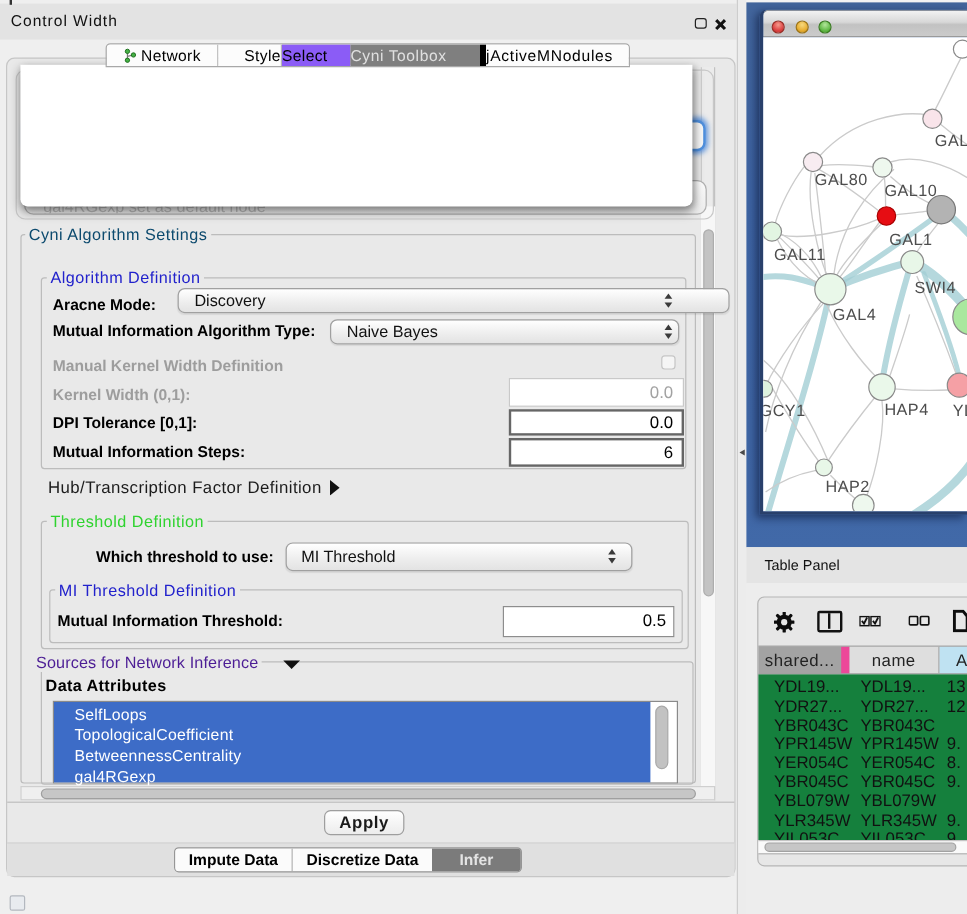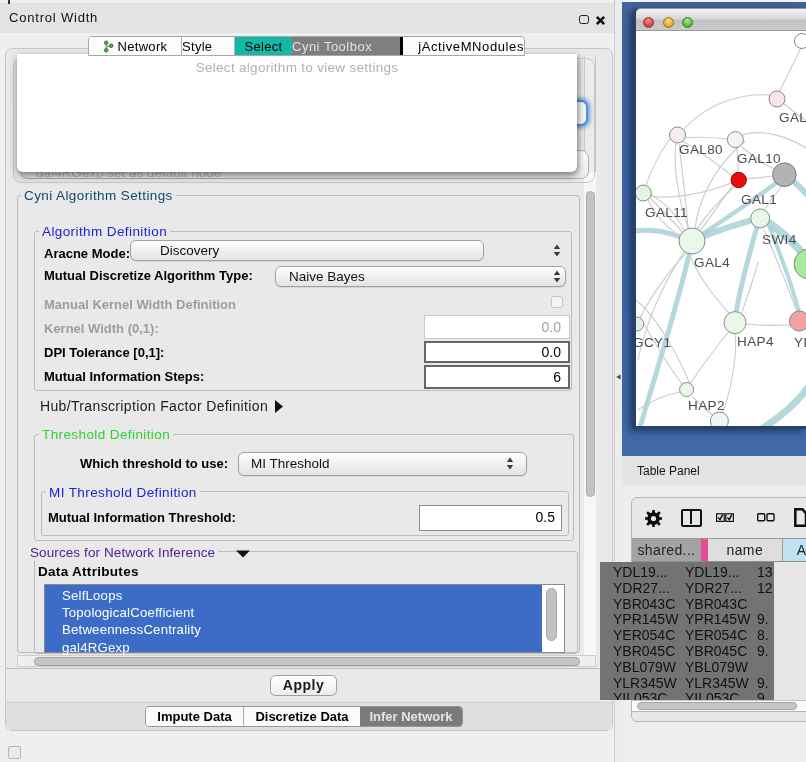--- a/index.html
+++ b/index.html
@@ -33,27 +33,27 @@
 <div class="a" style="left:584px;top:172px;width:12px;height:483px;background:#f7f7f7"></div>
 <div class="a" style="left:585.5px;top:191px;width:9px;height:306px;background:#c3c3c3;border:1px solid #adadad;border-radius:5px"></div>
 
 <div class="grp" style="left:17px;top:195px;width:563px;height:458px"></div>
 <div class="gt" style="left:21px;top:188px;color:#0c4a6e">Cyni Algorithm Settings</div>
 
 <div class="grp" style="left:34px;top:231px;width:538px;height:160px"></div>
 <div class="gt" style="left:39px;top:224px;color:#2222cc">Algorithm Definition</div>
 
 <div class="lb" style="left:44px;top:246px">Aracne Mode:</div>
-<div class="combo" style="left:130px;top:240px;width:354px;height:21px;line-height:19px;padding-left:29px">Discovery</div>
+<div class="combo" style="left:148px;top:240px;width:460px;height:21px;line-height:19px;padding-left:13px">Discovery</div>
 <svg class="a" style="left:553px;top:244px" width="8" height="13" viewBox="0 0 8 13">
     <path d="M4,0.5 L7.2,5 L0.8,5 Z" fill="#3a3a3a"></path>
     <path d="M4,12.5 L7.2,8 L0.8,8 Z" fill="#3a3a3a"></path>
   </svg>
 
-<div class="lb" style="left:44px;top:268px">Mutual Discretize Algorithm Type:</div>
+<div class="lb" style="left:44px;top:268px">Mutual Information Algorithm Type:</div>
 <div class="combo" style="left:275px;top:266px;width:291px;height:21px;line-height:19px;padding-left:13px">Naive Bayes</div>
 <svg class="a" style="left:553px;top:270px" width="8" height="13" viewBox="0 0 8 13">
     <path d="M4,0.5 L7.2,5 L0.8,5 Z" fill="#3a3a3a"></path>
     <path d="M4,12.5 L7.2,8 L0.8,8 Z" fill="#3a3a3a"></path>
   </svg>
 
 <div class="lb" style="left:44px;top:297px;color:#9d9d9d">Manual Kernel Width Definition</div>
 <div class="a" style="left:551px;top:296px;width:12px;height:12px;border:1px solid #c5c5c5;border-radius:3px;background:#f5f5f5"></div>
 
 <div class="lb" style="left:44px;top:321px;color:#9d9d9d">Kernel Width (0,1):</div>
@@ -96,46 +96,45 @@
 <div class="a" style="left:45px;top:585px;width:497px;height:67px;background:#3d6cc7;color:#fff;font-size:13.2px;letter-spacing:0.2px;line-height:17.4px;padding:1.5px 0 0 17px">SelfLoops<br>TopologicalCoefficient<br>BetweennessCentrality<br>gal4RGexp</div>
 <div class="a" style="left:546px;top:588px;width:11px;height:53px;background:#c2c2c2;border:1px solid #a8a8a8;border-radius:5.5px"></div>
 
 <div class="a" style="left:17px;top:655px;width:579px;height:12px;background:#efefef;border:1px solid #cfcfcf"></div>
 <div class="a" style="left:34px;top:656.5px;width:546px;height:9.5px;background:#c6c6c6;border:1px solid #9f9f9f;border-radius:5px"></div>
 <div class="a" style="left:6px;top:667.5px;width:606px;height:1px;background:#bdbdbd"></div>
 
 <div class="a" style="left:270px;top:675px;width:67px;height:21px;border:1px solid #9e9e9e;border-radius:5.5px;background:linear-gradient(#ffffff,#ececec);font-size:14px;font-weight:bold;letter-spacing:0.5px;color:#1a1a1a;text-align:center;line-height:19px">Apply</div>
 
 <div class="a" style="left:6px;top:702px;width:606px;height:28px;background:#e0e0e0;border-top:1px solid #d2d2d2"></div>
-<div class="a" style="left:145px;top:706px;width:318px;height:21px;border:1px solid #969696;border-radius:4px;overflow:hidden;display:flex">
+<div class="a" style="left:145px;top:706px;width:290px;height:21px;border:1px solid #969696;border-radius:4px;overflow:hidden;display:flex">
   <div style="width:98px;background:#fbfbfb;border-right:1px solid #aaa;font-size:13px;font-weight:bold;text-align:center;line-height:19px">Impute Data</div>
   <div style="width:116px;background:#fbfbfb;font-size:13px;font-weight:bold;text-align:center;line-height:19px">Discretize Data</div>
   <div style="flex:1;background:#7b7b7b;color:#e4e4e4;font-size:13px;font-weight:bold;text-align:center;line-height:19px">Infer Network</div>
 </div>
 
 <div class="a" style="left:8px;top:746px;width:13px;height:13px;border:1.5px solid #b3b8bf;border-radius:2px;background:#e8ebef"></div>
 
 <div class="a" style="left:88px;top:36px;width:437px;height:20px;border:1px solid #a8a8a8;border-radius:4px 4px 0 0;overflow:hidden;display:flex;z-index:60">
   <div style="width:93px;background:#fcfcfc;border-right:1px solid #b5b5b5;font-size:13px;letter-spacing:0.3px;text-align:center;line-height:19px;color:#000">
     <svg width="11" height="13" viewBox="0 0 11 13" style="vertical-align:-2px">
         <line x1="3.2" y1="3" x2="3.2" y2="10" stroke="#777" stroke-width="1"></line>
         <line x1="3.2" y1="7" x2="8" y2="5.8" stroke="#777" stroke-width="1"></line>
         <circle cx="3.2" cy="2.8" r="1.8" fill="#44b044" stroke="#1d6e1d" stroke-width="0.8"></circle>
         <circle cx="8.2" cy="5.8" r="1.8" fill="#44b044" stroke="#1d6e1d" stroke-width="0.8"></circle>
         <circle cx="3.2" cy="10.2" r="1.8" fill="#44b044" stroke="#1d6e1d" stroke-width="0.8"></circle>
       </svg>
     Network</div>
-  <div style="width:53px;background:#fcfcfc;border-right:1px solid #b5b5b5;font-size:13px;letter-spacing:0.3px;text-align:left;line-height:19px">Style</div>
-  <div style="width:57px;background:#14b8a6;font-size:13px;letter-spacing:0.3px;text-align:center;line-height:19px">Select</div>
+  <div style="width:53px;background:#fcfcfc;border-right:1px solid #b5b5b5;font-size:13px;letter-spacing:0.3px;text-align:right;line-height:19px">Style</div>
+  <div style="width:57px;background:#8b5cf6;font-size:13px;letter-spacing:0.3px;text-align:left;line-height:19px">Select</div>
   <div style="width:108px;background:#7f7f7f;color:#e0e0e0;font-size:13px;letter-spacing:0.5px;line-height:19px">Cyni Toolbox</div>
-  <div style="flex:1;background:#fcfcfc;border-left:3px solid #000000;font-size:13px;letter-spacing:0.6px;text-align:right;line-height:19px">jActiveMNodules</div>
+  <div style="flex:1;background:#fcfcfc;border-left:5px solid #000000;font-size:13px;letter-spacing:0.6px;text-align:left;line-height:19px">jActiveMNodules</div>
 </div>
 
 <div class="a" style="left:17px;top:54px;width:560px;height:118px;background:#fff;border-radius:0 0 6px 6px;box-shadow:0 4px 9px rgba(0,0,0,0.38),2px 2px 5px rgba(0,0,0,0.2);z-index:50">
-  <div style="position:absolute;left:0;top:6px;width:100%;text-align:center;font-size:13.5px;letter-spacing:0.3px;color:#b1b1b1">Select algorithm to view settings</div>
 </div>
 
 <div class="a" style="left:614px;top:0;width:8px;height:762px;background:#ececec;border-left:1px solid #cdcdcd"></div>
 <svg class="a" style="left:616px;top:374px" width="5" height="6" viewBox="0 0 5 6">
     <path d="M4.6,0.5 L4.6,5.5 L0.2,3 Z" fill="#4a4a4a"></path>
   </svg>
 
 <div class="a" style="left:622px;top:0;width:184px;height:2px;background:#f3f3f3"></div>
 <div class="a" style="left:622px;top:2px;width:184px;height:454px;background:linear-gradient(180deg,#42659c,#3e64a3 35%,#3f66a5 80%,#4169a8)"></div>
 
@@ -273,21 +272,21 @@
 <svg class="a" style="left:794px;top:508px" width="13" height="19" viewBox="0 0 13 19">
     <path d="M1.3,1.3 L8.5,1.3 L12,5.5 L12,17.7 L1.3,17.7 Z" fill="none" stroke="#0d0d0d" stroke-width="2.5" stroke-linejoin="miter"></path>
   </svg>
 
 <div class="a" style="left:632px;top:538px;width:174px;height:24px;border-top:1px solid #9a9a9a;border-bottom:1px solid #8f8f8f;display:flex">
   <div style="width:77px;background:#a3a3a3;border-right:7px solid #ec4899;font-size:14px;letter-spacing:0.4px;color:#222;text-align:center;line-height:22px">shared...</div>
   <div style="width:76px;background:#dedede;border-right:1px solid #9f9f9f;font-size:14px;letter-spacing:0.4px;color:#222;text-align:center;line-height:22px">name</div>
   <div style="flex:1;background:#bfe2f2;font-size:14px;color:#222;padding-left:14px;line-height:22px">A</div>
 </div>
 
-<div class="a" style="left:600px;top:562px;width:174px;height:138px;background:#737373;overflow:hidden">
+<div class="a" style="left:632px;top:562px;width:174px;height:138px;background:#15803d;overflow:hidden">
   <div style="position:absolute;left:13px;top:3px;font-size:14px;color:#111;line-height:15.8px;white-space:nowrap">YDL19...<br>YDR27...<br>YBR043C<br>YPR145W<br>YER054C<br>YBR045C<br>YBL079W<br>YLR345W<br>YIL053C</div>
   <div style="position:absolute;left:85px;top:3px;font-size:14px;color:#111;line-height:15.8px;white-space:nowrap">YDL19...<br>YDR27...<br>YBR043C<br>YPR145W<br>YER054C<br>YBR045C<br>YBL079W<br>YLR345W<br>YIL053C</div>
   <div style="position:absolute;left:157px;top:3px;font-size:14px;color:#111;line-height:15.8px;white-space:nowrap">13<br>12<br><br>9.<br>8.<br>9.<br><br>9.<br>9.</div>
 </div>
 
 <div class="a" style="left:632px;top:700px;width:174px;height:11px;background:#fafafa;border-top:1px solid #c4c4c4"></div>
 <div class="a" style="left:637px;top:701.5px;width:160px;height:8.5px;background:#c6c6c6;border:1px solid #a2a2a2;border-radius:4.5px"></div>
 <div class="a" style="left:632px;top:711px;width:174px;height:1px;background:#b5b5b5"></div>
 
 </body></html>

